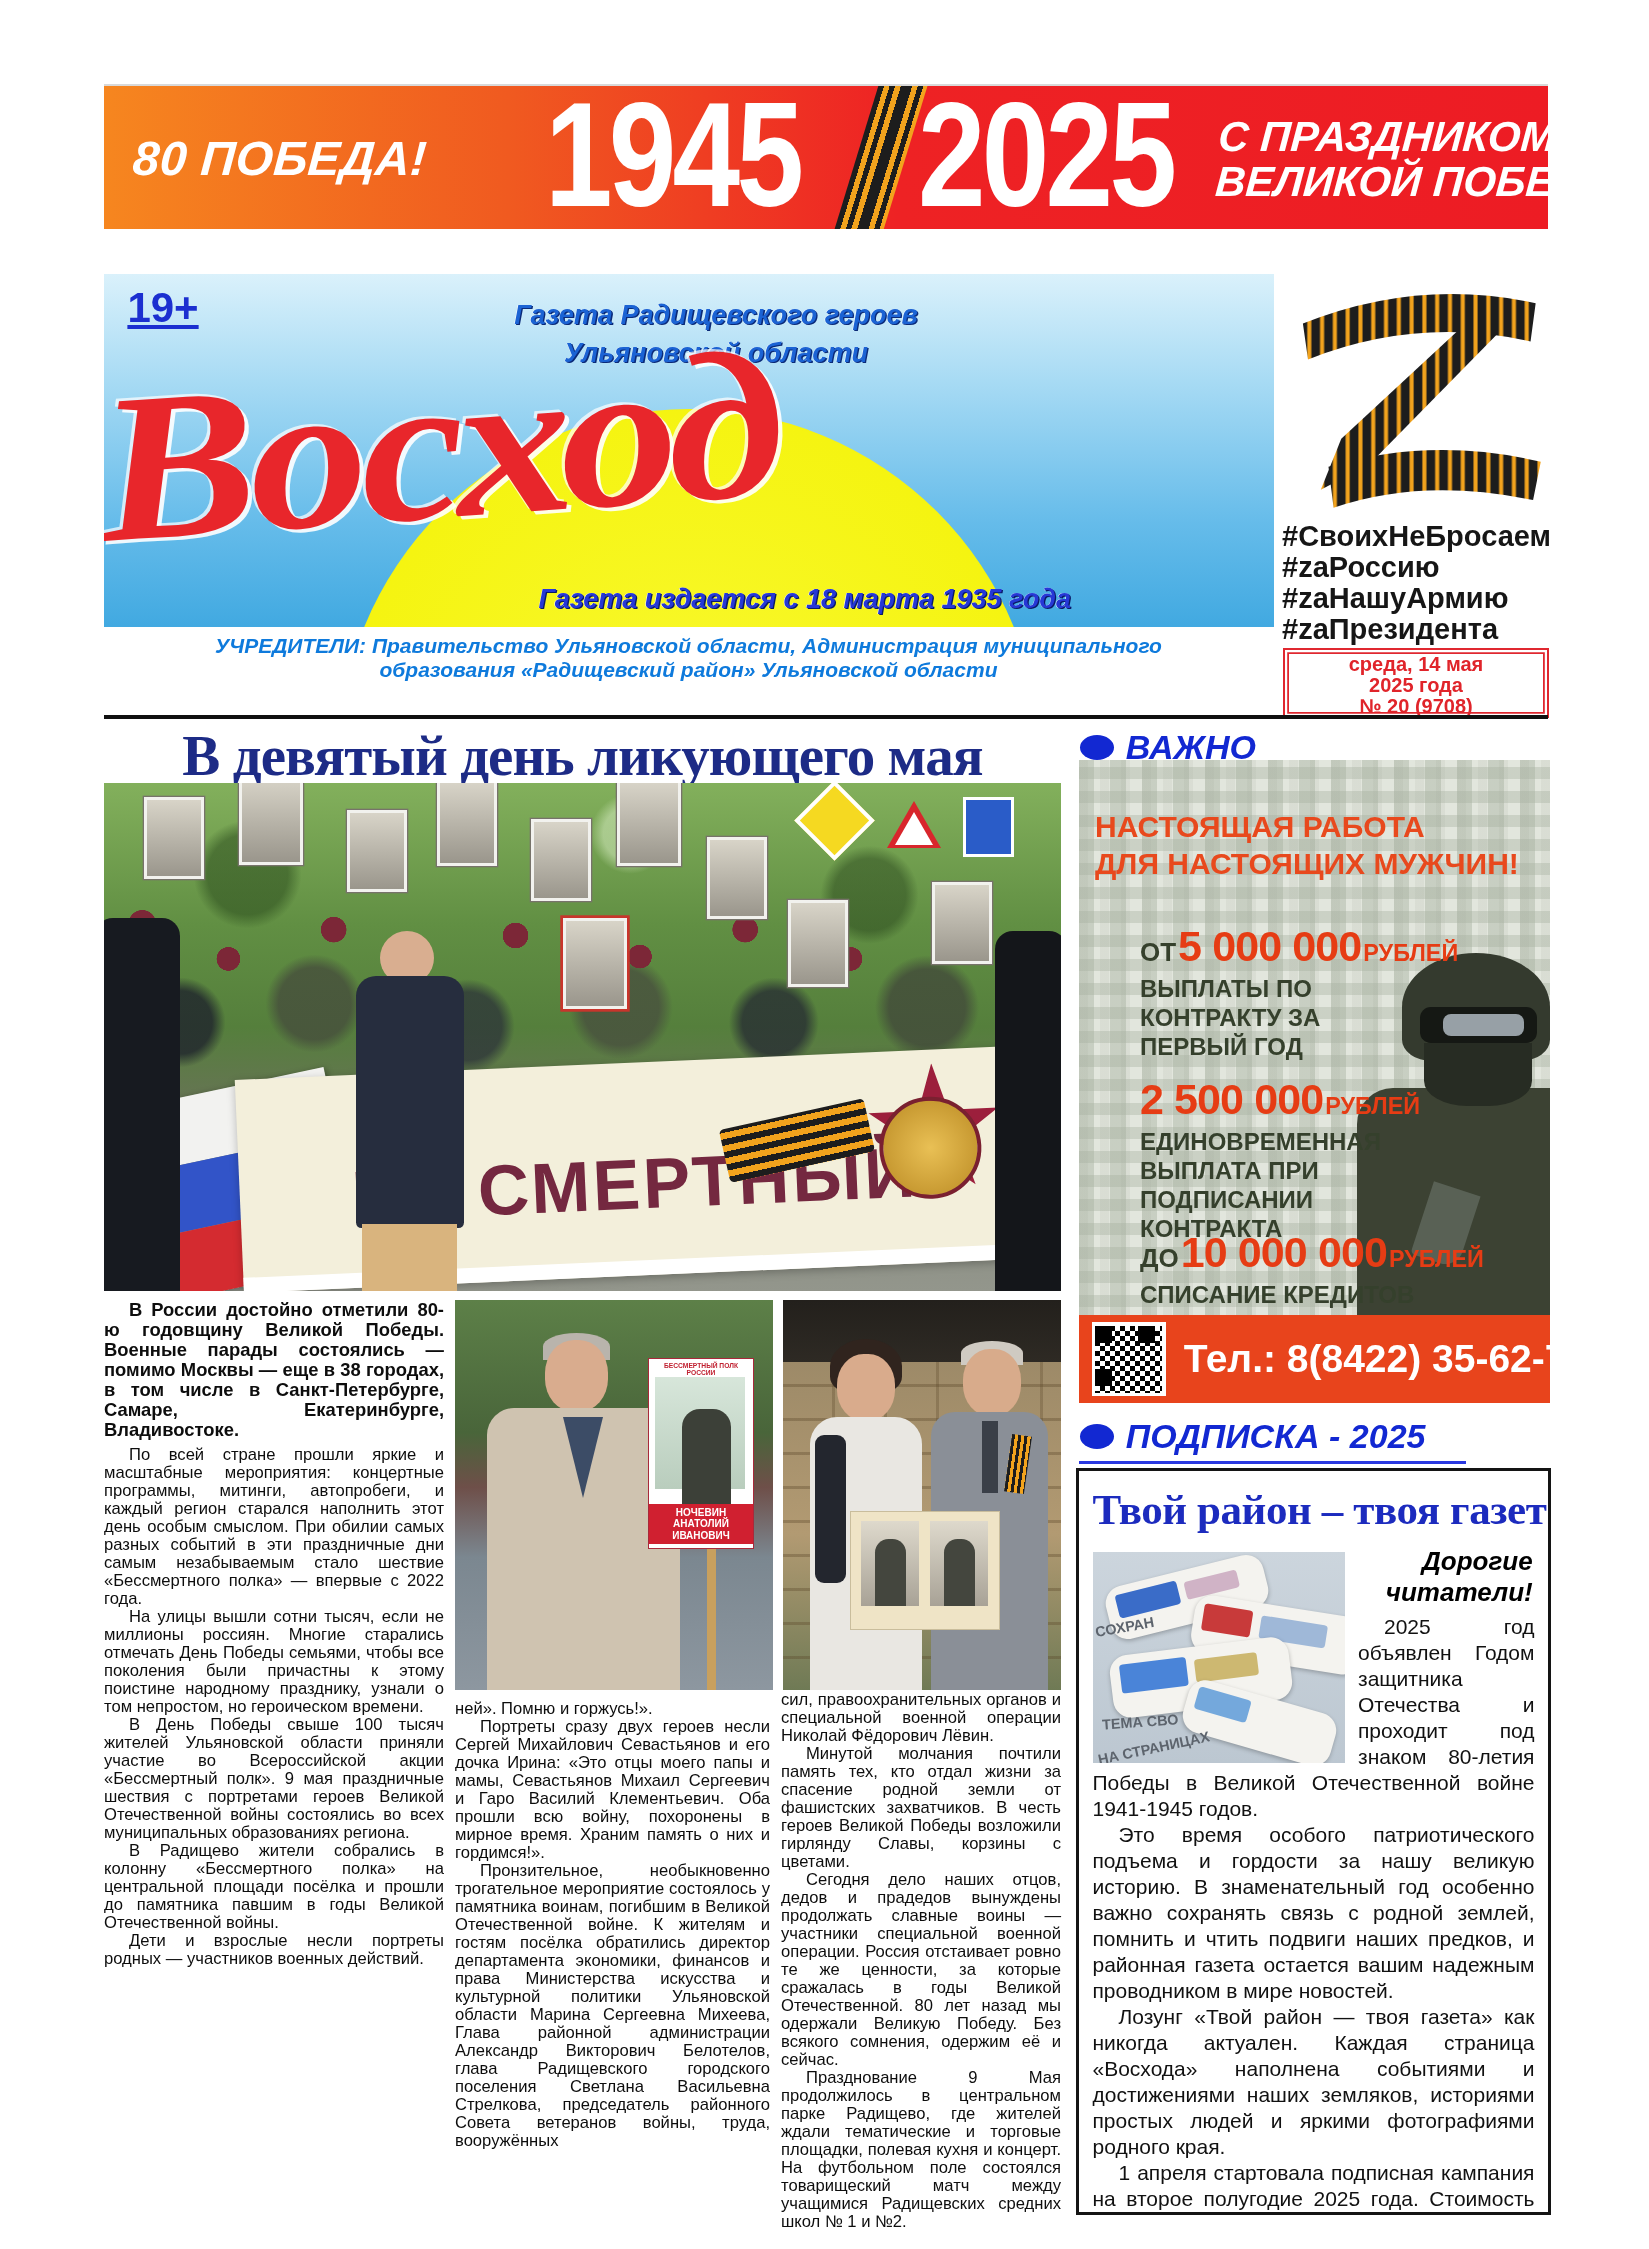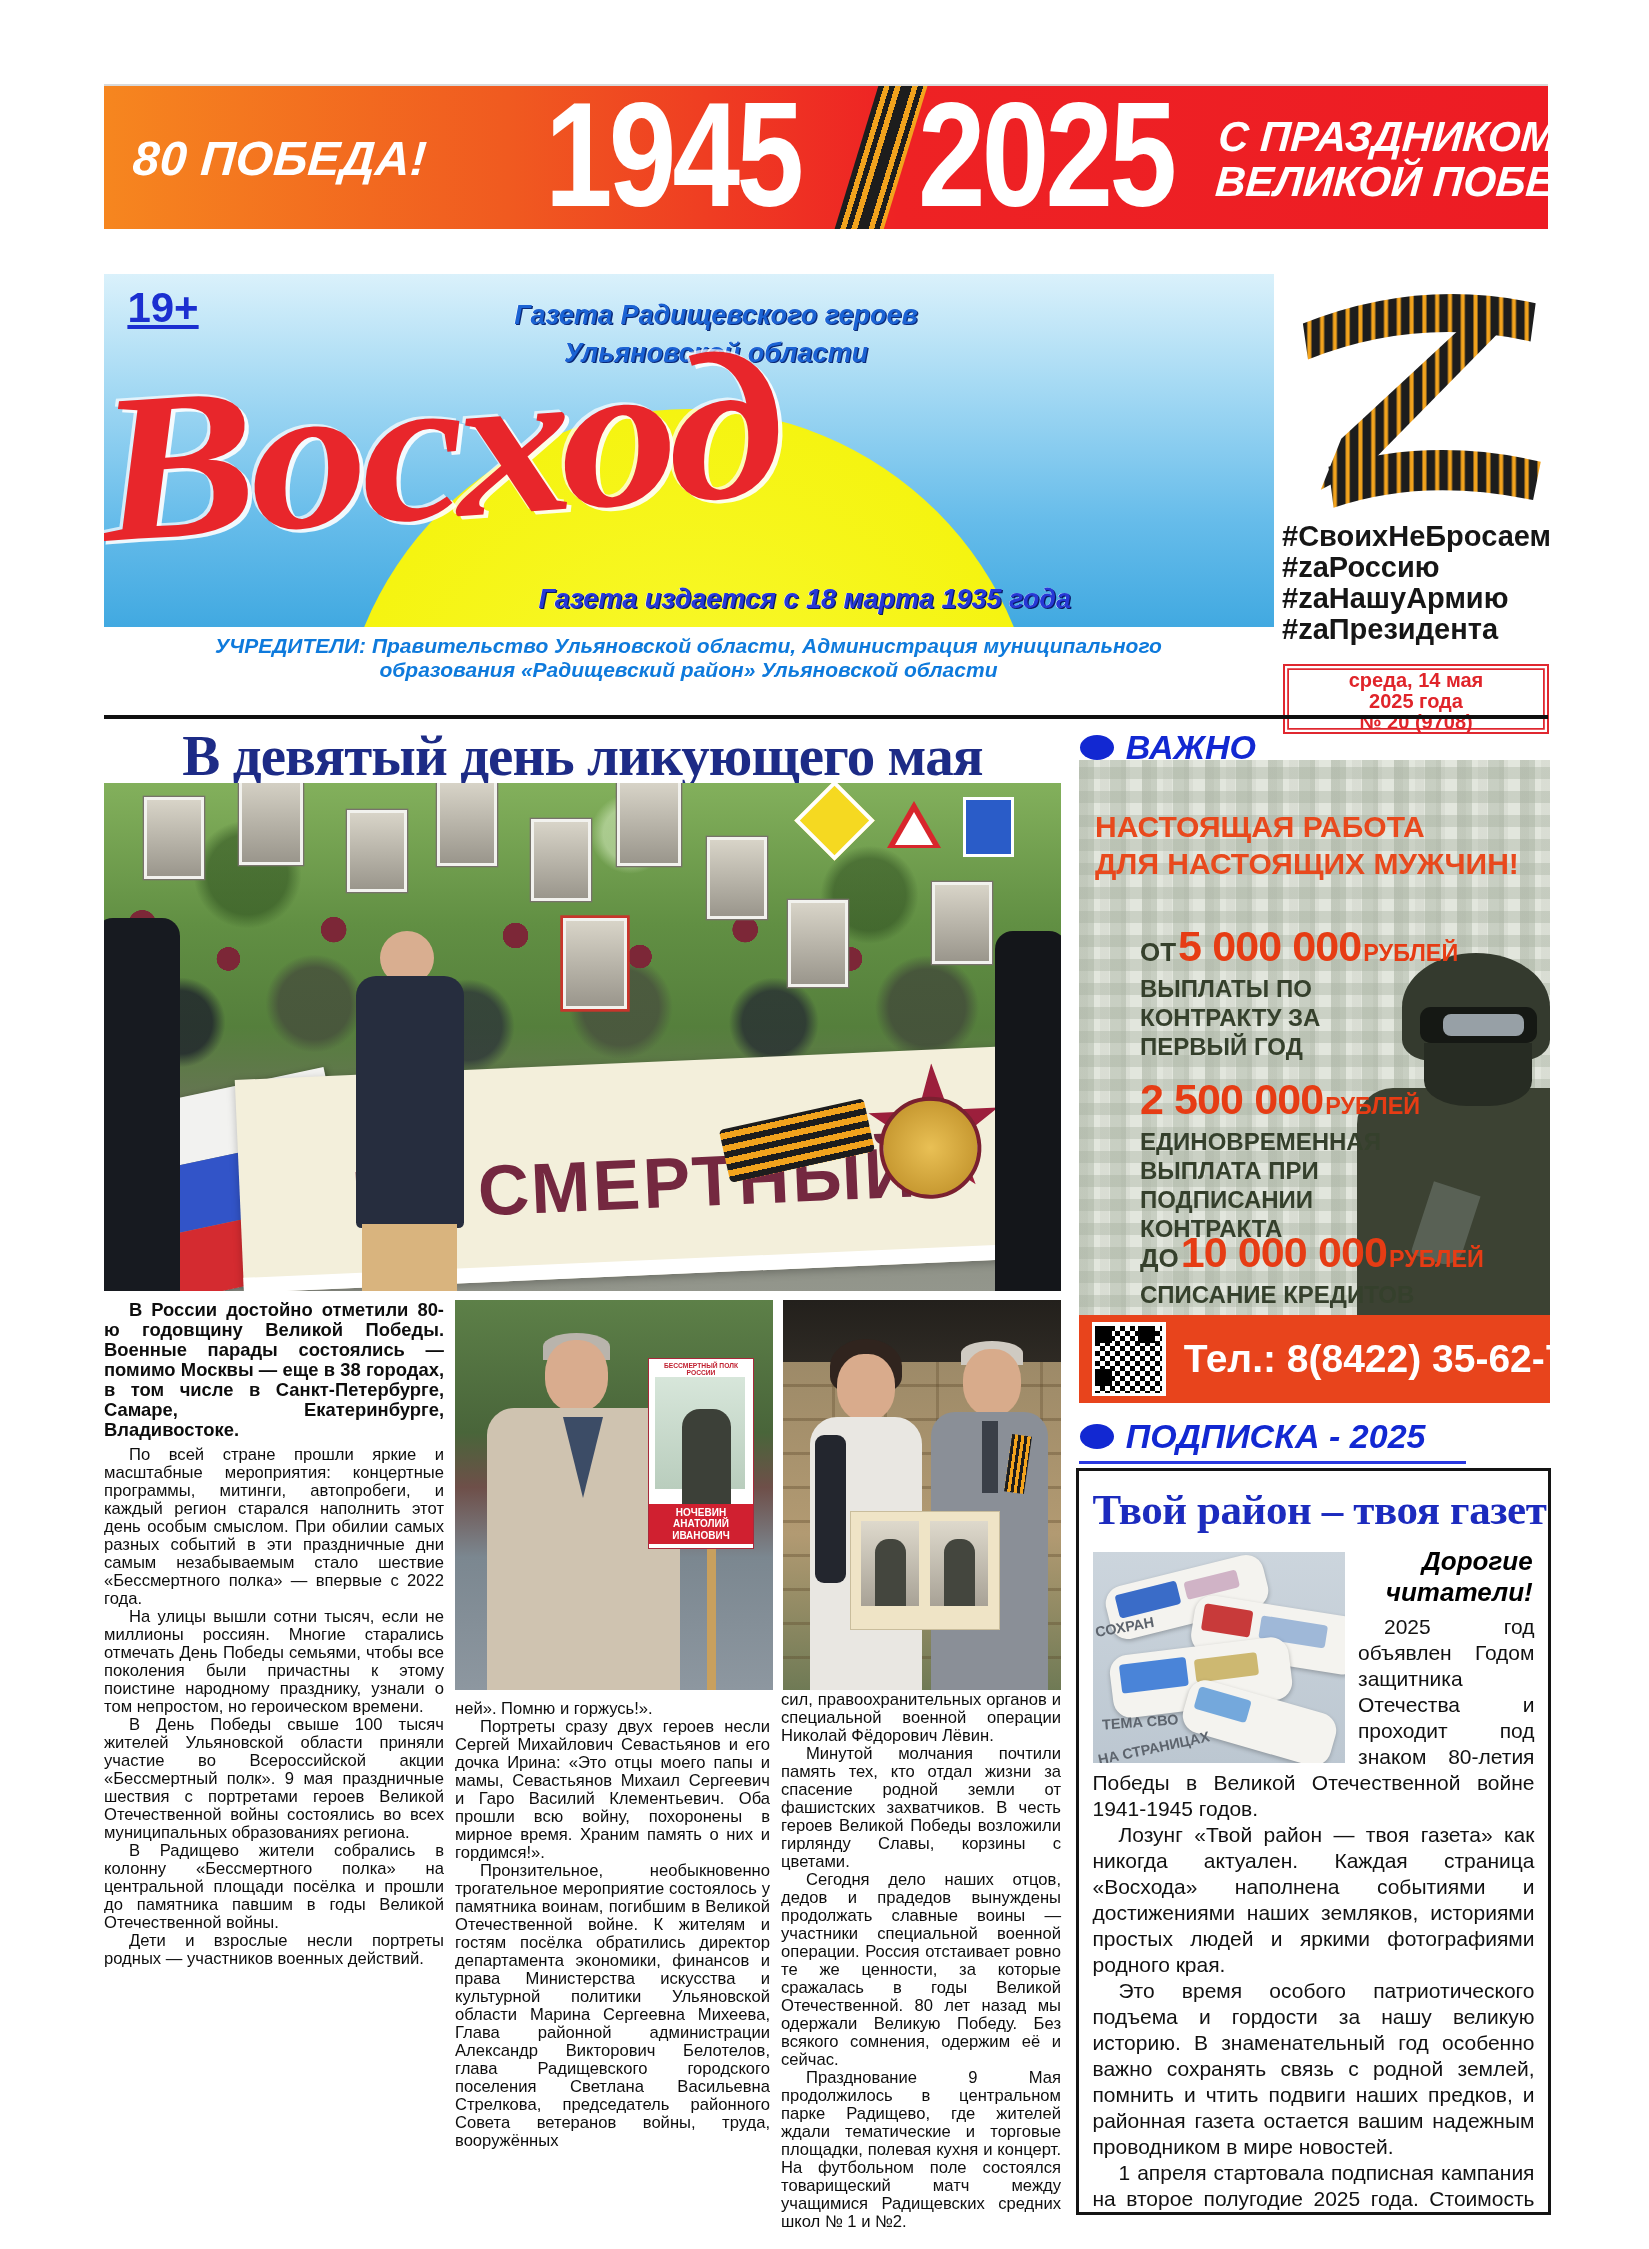--- a/index.html
+++ b/index.html
@@ -38,21 +38,21 @@
   .sinceline{left:202px;top:310px;width:765px;text-align:right;font-size:27px;font-weight:bold;
              font-style:italic;color:#2638d6;text-shadow:1.3px 1.3px 0 #0a1a66,-0.4px -0.4px 0 #fff;}
   .founders{left:189px;top:634px;width:999px;text-align:center;font-size:21px;font-weight:bold;
             font-style:italic;color:#0e7adc;line-height:1.15;}
 
   
   .zbox{left:1290px;top:275px;width:256px;height:243px;}
   .hashtags{left:1282px;top:521px;font-size:29px;font-weight:bold;color:#161616;line-height:31px;white-space:nowrap;}
   .issuebox{left:1283px;top:648px;width:262px;height:62px;border:2.2px solid #e02830;
             box-shadow:inset 0 0 0 2.2px #fff,inset 0 0 0 4px #e02830;
-            text-align:center;color:#e0242a;font-weight:bold;font-size:20px;line-height:21px;padding-top:3.6px;margin-top:16px;}
+            text-align:center;color:#e0242a;font-weight:bold;font-size:20px;line-height:21px;padding-top:3.6px;}
   .mrule{left:104px;top:715px;width:1444px;height:3.6px;background:#101010;}
 
   
   .headline{left:104px;top:723px;width:957px;text-align:center;font-size:57px;font-weight:bold;
             color:#1d2b86;letter-spacing:-0.9px;white-space:nowrap;}
   .seclabel{display:flex;align-items:center;gap:11.7px;font-size:34px;font-weight:bold;font-style:italic;color:#1228d2;}
   .secdot{width:34px;height:25px;border-radius:50%;background:#1228d2;flex:0 0 auto;}
   .implabel{left:1080px;top:728px;}
   .sublabel{left:1080px;top:1417px;}
   .subrule{left:1079px;top:1461px;width:387px;height:2.7px;background:#2a38e0;}
@@ -412,20 +412,20 @@
       </div>
       <div class="roll" style="left:90px;top:144px;width:153px;height:54px;transform:rotate(16deg);">
         <div class="rollHdr" style="left:9px;top:8px;width:54px;height:22.5px;background:#74a8dc;"></div>
       </div>
       <span class="frag" style="left:2.7px;top:67px;transform:rotate(-10deg);">СОХРАН</span>
       <span class="frag" style="left:9px;top:162px;transform:rotate(-4deg);">ТЕМА СВО</span>
       <span class="frag" style="left:4.5px;top:188px;transform:rotate(-12deg);">НА СТРАНИЦАХ</span>
     </div>
     <div class="greeting">Дорогие читатели!</div>
     <p class="subp">2025 год объявлен Годом защитника Отечества и проходит под знаком 80-летия Победы в Великой Отечественной войне 1941-1945 годов.</p>
+    <p class="subp">Это время особого патриотического подъема и гордости за нашу великую историю. В знаменательный год особенно важно сохранять связь с родной землей, помнить и чтить подвиги наших предков, и районная газета остается вашим надежным проводником в мире новостей.</p>
     <p class="subp">Лозунг «Твой район — твоя газета» как никогда актуален. Каждая страница «Восхода» наполнена событиями и достижениями наших земляков, историями простых людей и яркими фотографиями родного края.</p>
-    <p class="subp">Это время особого патриотического подъема и гордости за нашу великую историю. В знаменательный год особенно важно сохранять связь с родной землей, помнить и чтить подвиги наших предков, и районная газета остается вашим надежным проводником в мире новостей.</p>
     <p class="subp"><span>1 апреля стартовала подписная кампания на второе полугодие 2025 года. Стоимость подписки — </span></p>
 
   </div>
 
 </div>
 
 
 </body></html>

